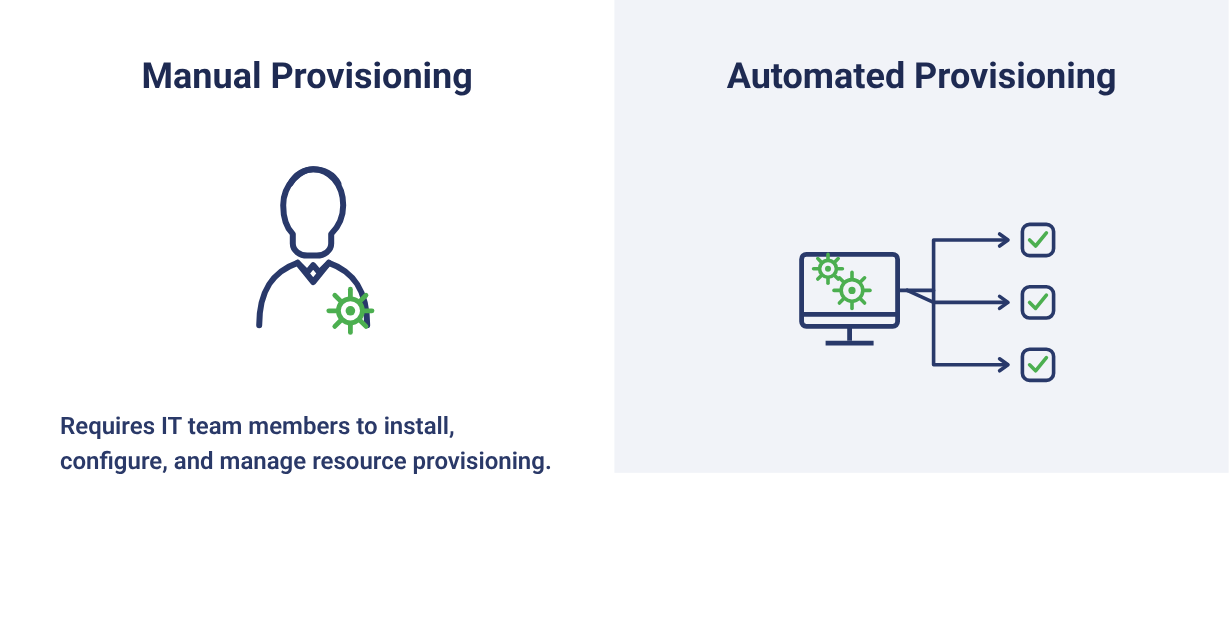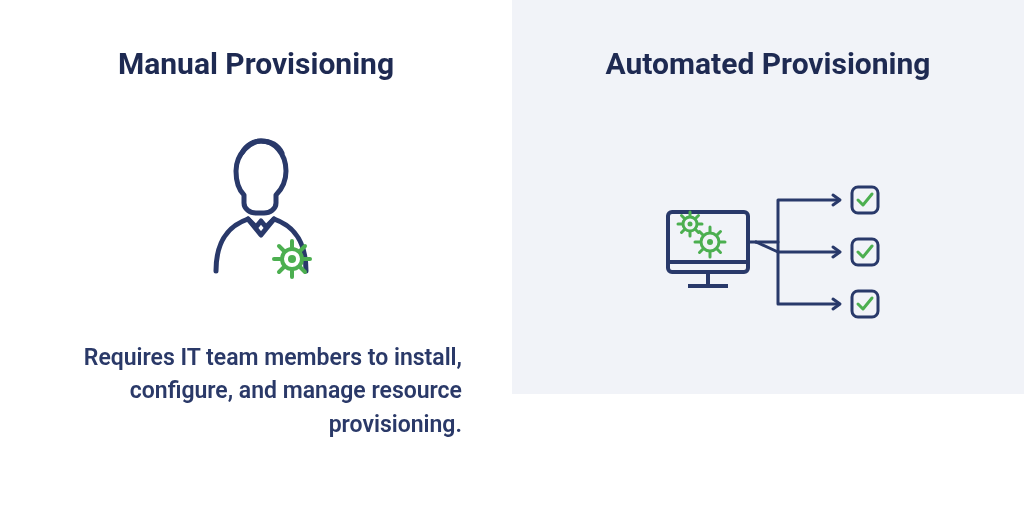--- a/index.html
+++ b/index.html
@@ -38,24 +38,24 @@
       margin-top: 6px;
     }
     .icon-area {
       height: 180px;
       display: flex;
       align-items: center;
       justify-content: center;
       margin-bottom: 50px;
     }
     .description {
-      font-size: 23px;
+      font-size: 20px;
       font-weight: 600;
       color: #2a3968;
-      text-align: right;
+      text-align: left;
       line-height: 1.45;
       max-width: 420px;
     }
     svg {
       display: block;
     }
   </style>
 </head>
 <body>
 

